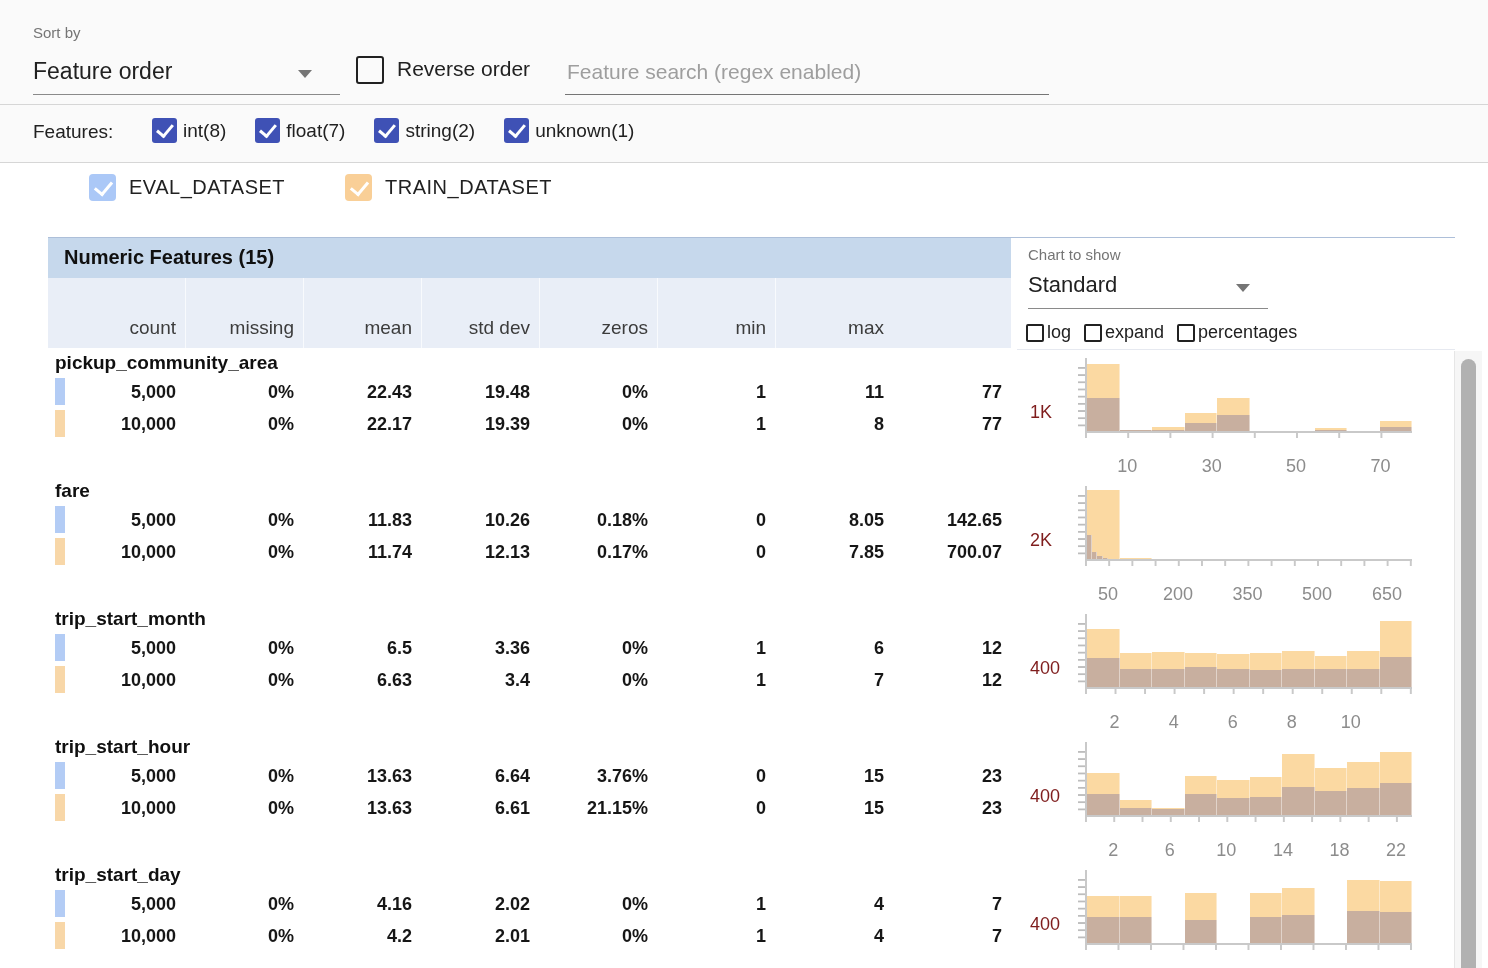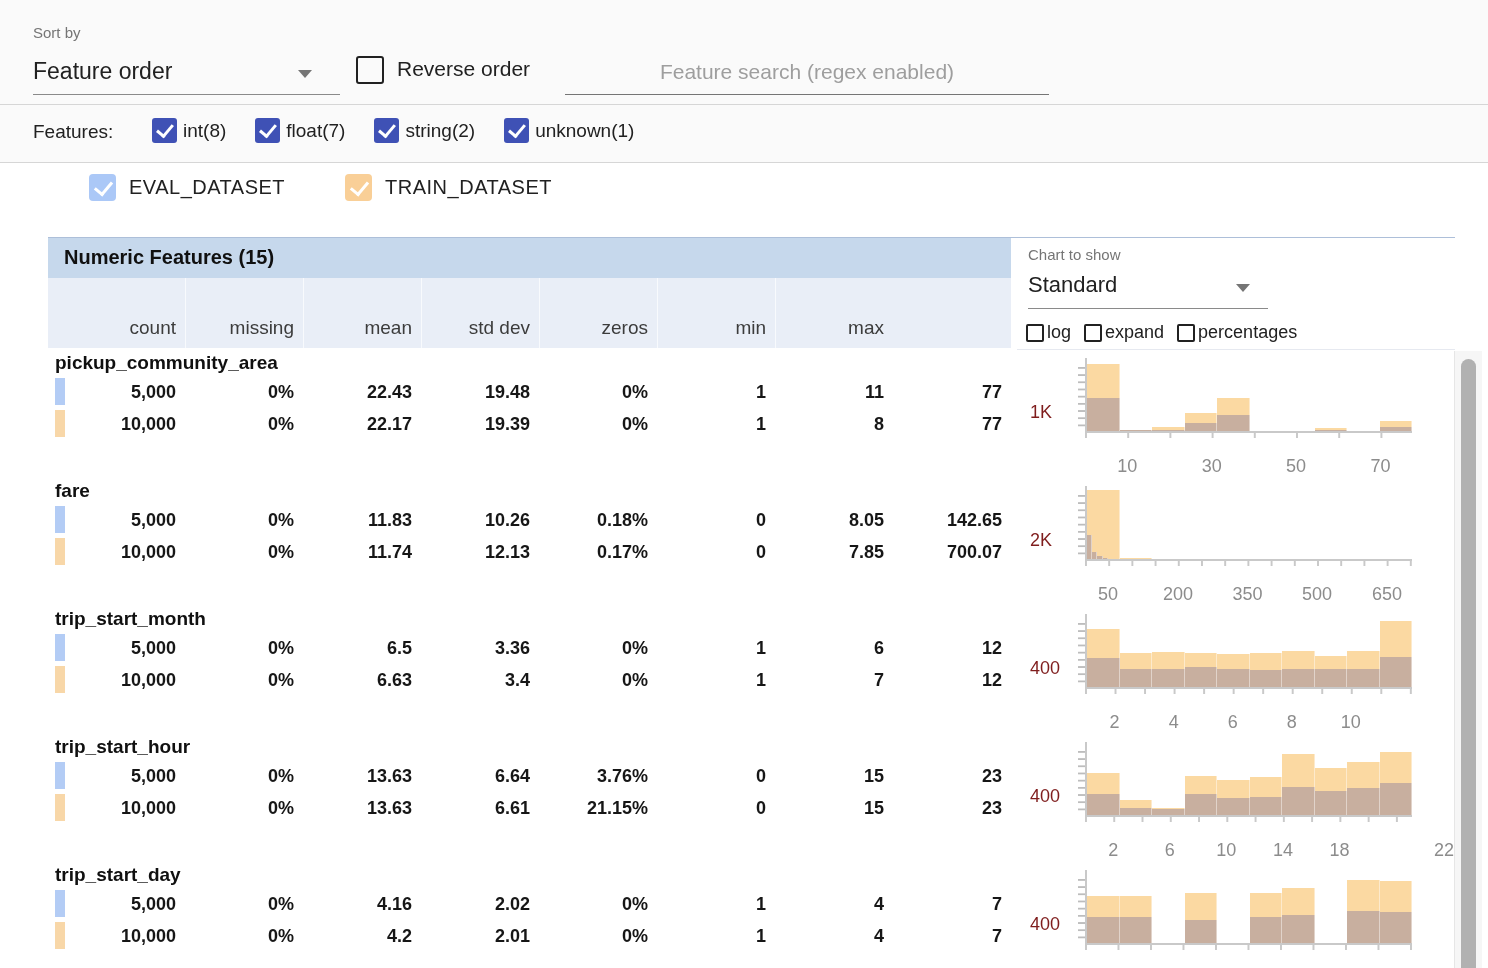--- a/index.html
+++ b/index.html
@@ -8,21 +8,21 @@
   
   .topbar{position:absolute;left:0;top:0;width:1488px;height:104px;background:#fafafa;border-bottom:1px solid #d6d6d6;}
   .sort-label{position:absolute;left:33px;top:24px;font-size:15px;color:#757575;}
   .sort-select{position:absolute;left:33px;top:54px;width:307px;height:40px;border-bottom:1px solid #8a8a8a;cursor:pointer;}
   .sort-select .val{position:absolute;left:0;top:4px;font-size:23px;color:#212121;}
   .tri{width:0;height:0;border-left:7px solid transparent;border-right:7px solid transparent;border-top:8px solid #757575;}
   .sort-select .tri{position:absolute;right:28px;top:16px;}
   .rev-box{position:absolute;left:356px;top:56px;width:24px;height:24px;border:2px solid #212121;border-radius:3px;background:#fafafa;cursor:pointer;}
   .rev-label{position:absolute;left:397px;top:57px;font-size:21px;color:#212121;}
   .search{position:absolute;left:565px;top:50px;width:480px;height:42px;border:none;outline:none;background:transparent;
-          border-bottom:1px solid #757575;font-size:21px;color:#212121;font-family:"Liberation Sans",sans-serif;text-align:center;}
+          border-bottom:1px solid #757575;font-size:21px;color:#212121;font-family:"Liberation Sans",sans-serif;}
   .search::placeholder{color:#9e9e9e;}
   
   .featbar{position:absolute;left:0;top:105px;width:1488px;height:57px;background:#fafafa;border-bottom:1px solid #d6d6d6;}
   .feat-label{position:absolute;left:33px;top:16px;font-size:19px;color:#212121;}
   .filters{position:absolute;left:152px;top:13px;display:flex;align-items:center;}
   .fitem{display:flex;align-items:center;margin-right:29px;cursor:pointer;}
   .cbx{position:relative;width:25px;height:25px;border-radius:3px;flex:0 0 auto;}
   .chk{position:absolute;left:8px;top:3px;width:7px;height:13px;border:solid #fff;border-width:0 3px 3px 0;transform:rotate(40deg);}
   .flab{margin-left:6px;font-size:19px;color:#212121;}
   
@@ -365,21 +365,21 @@
             <div class="bar" style="left: 260px; width: 32.5px; height: 52.56px; background: rgb(251, 217, 162);"></div>
             <div class="bar" style="left: 260px; width: 32.5px; height: 27.01px; background: rgb(200, 175, 159); z-index: 2;"></div>
             <div class="bar" style="left: 292.5px; width: 32.5px; height: 63.51px; background: rgb(251, 217, 162);"></div>
             <div class="bar" style="left: 292.5px; width: 32.5px; height: 32.12px; background: rgb(200, 175, 159); z-index: 2;"></div>
           </div>
           <div class="xlab" style="left: 83.275px;">2</div>
           <div class="xlab" style="left: 139.825px;">6</div>
           <div class="xlab" style="left: 196.375px;">10</div>
           <div class="xlab" style="left: 252.925px;">14</div>
           <div class="xlab" style="left: 309.475px;">18</div>
-          <div class="xlab" style="left: 366.025px; margin-left: 48px;">22</div>
+          <div class="xlab" style="left: 366.025px;">22</div>
         </div>
       </div>
       <div class="fblock" style="top: 862px;">
         <div class="fname">trip_start_day</div>
         <div class="drow" style="top: 26px;">
           <div class="swatch" style="background: rgb(179, 204, 245);"></div>
           <div class="dcell">5,000</div>
           <div class="dcell">0%</div>
           <div class="dcell">4.16</div>
           <div class="dcell">2.02</div>

